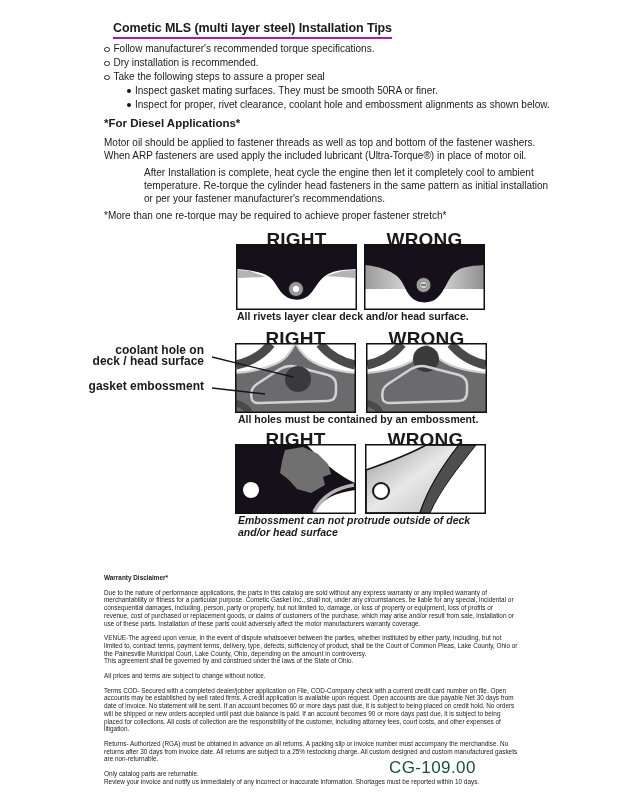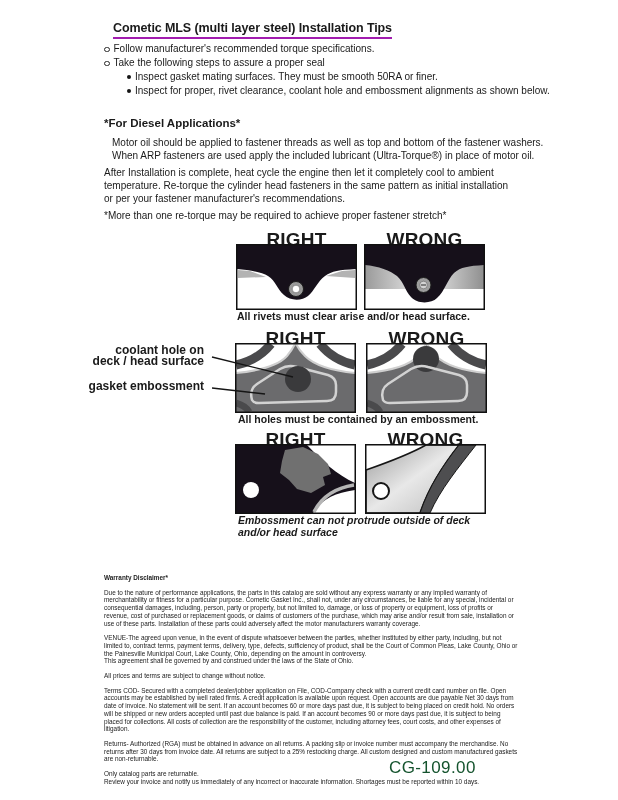--- a/index.html
+++ b/index.html
@@ -16,22 +16,22 @@
   .b-row { display:flex; }
   .b-marker {
     flex:0 0 auto; width:3.5px; height:3.5px; border:1px solid #2a2a2a;
     border-radius:50%; margin:4.5px 4px 0 0;
   }
   .b-sub { margin-left:23px; }
   .b-sub .b-marker { width:4px; height:4px; border:none; background:#151515; margin-top:5px; }
 
   .diesel-heading { position:absolute; left:104px; top:117px; font-size:11.5px; font-weight:bold; }
   .para { position:absolute; left:104px; font-size:10px; line-height:13px; white-space:pre-line; }
-  .para1 { top:136px;margin-left:8px; }
-  .para2 { top:166px; }
+  .para1 { top:136px; }
+  .para2 { top:166px;margin-left:40px; }
   .note  { top:209px; }
 
   .dlabel { position:absolute; width:121px; text-align:center; font-size:19px; font-weight:bold; letter-spacing:0.2px; }
   .panel { position:absolute; width:121px; }
   .panel svg { display:block; }
   .caption { position:absolute; font-weight:bold; font-size:10.5px; line-height:11.5px; white-space:pre-line; }
 
   .callout {
     position:absolute; left:87px; width:117px; text-align:right;
     font-size:12px; font-weight:bold; line-height:11px; white-space:pre-line;
@@ -48,20 +48,24 @@
 <body>
 
 <div class="page">
 
   <div class="title">Cometic MLS (multi layer steel) Installation Tips</div>
 
   <div class="bullets">
     <div class="b-row">
       <span class="b-marker"></span>
       <span>Follow manufacturer's recommended torque specifications.</span>
+    </div>
+    <div class="b-row">
+      <span class="b-marker"></span>
+      <span>Dry installation is recommended.</span>
     </div>
     <div class="b-row">
       <span class="b-marker"></span>
       <span>Take the following steps to assure a proper seal</span>
     </div>
     <div class="b-row b-sub">
       <span class="b-marker"></span>
       <span>Inspect gasket mating surfaces.  They must be smooth 50RA or finer.</span>
     </div>
     <div class="b-row b-sub">
@@ -105,21 +109,21 @@
       <rect width="121" height="66" fill="#ffffff"></rect>
       <rect x="1" y="21" width="119" height="24" fill="url(#sg1)"></rect>
       <path d="M1,1 H120 V21 C104,22 97,23 90,29 C83,36 81,47 73,54 C67,60 53,60 47,53 C41,47 40,38 33,32 C27,27 14,22 1,21 Z" fill="#16101a"></path>
       <circle cx="59.5" cy="41" r="7.5" fill="#9e9e9e" stroke="#1c1c1c" stroke-width="1"></circle>
       <circle cx="59.5" cy="41" r="3.8" fill="#d4d4d4" stroke="#555555" stroke-width="0.5"></circle>
       <rect x="57" y="40.2" width="5" height="1.6" fill="#6a6a6a"></rect>
       <rect x="0.75" y="0.75" width="119.5" height="64.5" fill="none" stroke="#101010" stroke-width="1.5"></rect>
     </svg>
   </div>
 
-  <div class="caption" style="left:237px; top:311px;">All rivets must clear arise and/or head surface.</div>
+  <div class="caption" style="left:237px; top:311px;">All rivets layer clear deck and/or head surface.</div>
 
   <div class="dlabel" style="left:235px; top:328px;">RIGHT</div>
   <div class="dlabel" style="left:366px; top:328px;">WRONG</div>
 
   <div class="callout" style="top:345px;">coolant hole on
 deck / head surface</div>
   <div class="callout" style="top:381px;">gasket embossment</div>
 
   <div class="panel" style="left:235px; top:343px;">
     <svg width="121" height="70" viewBox="0 0 121 70">

